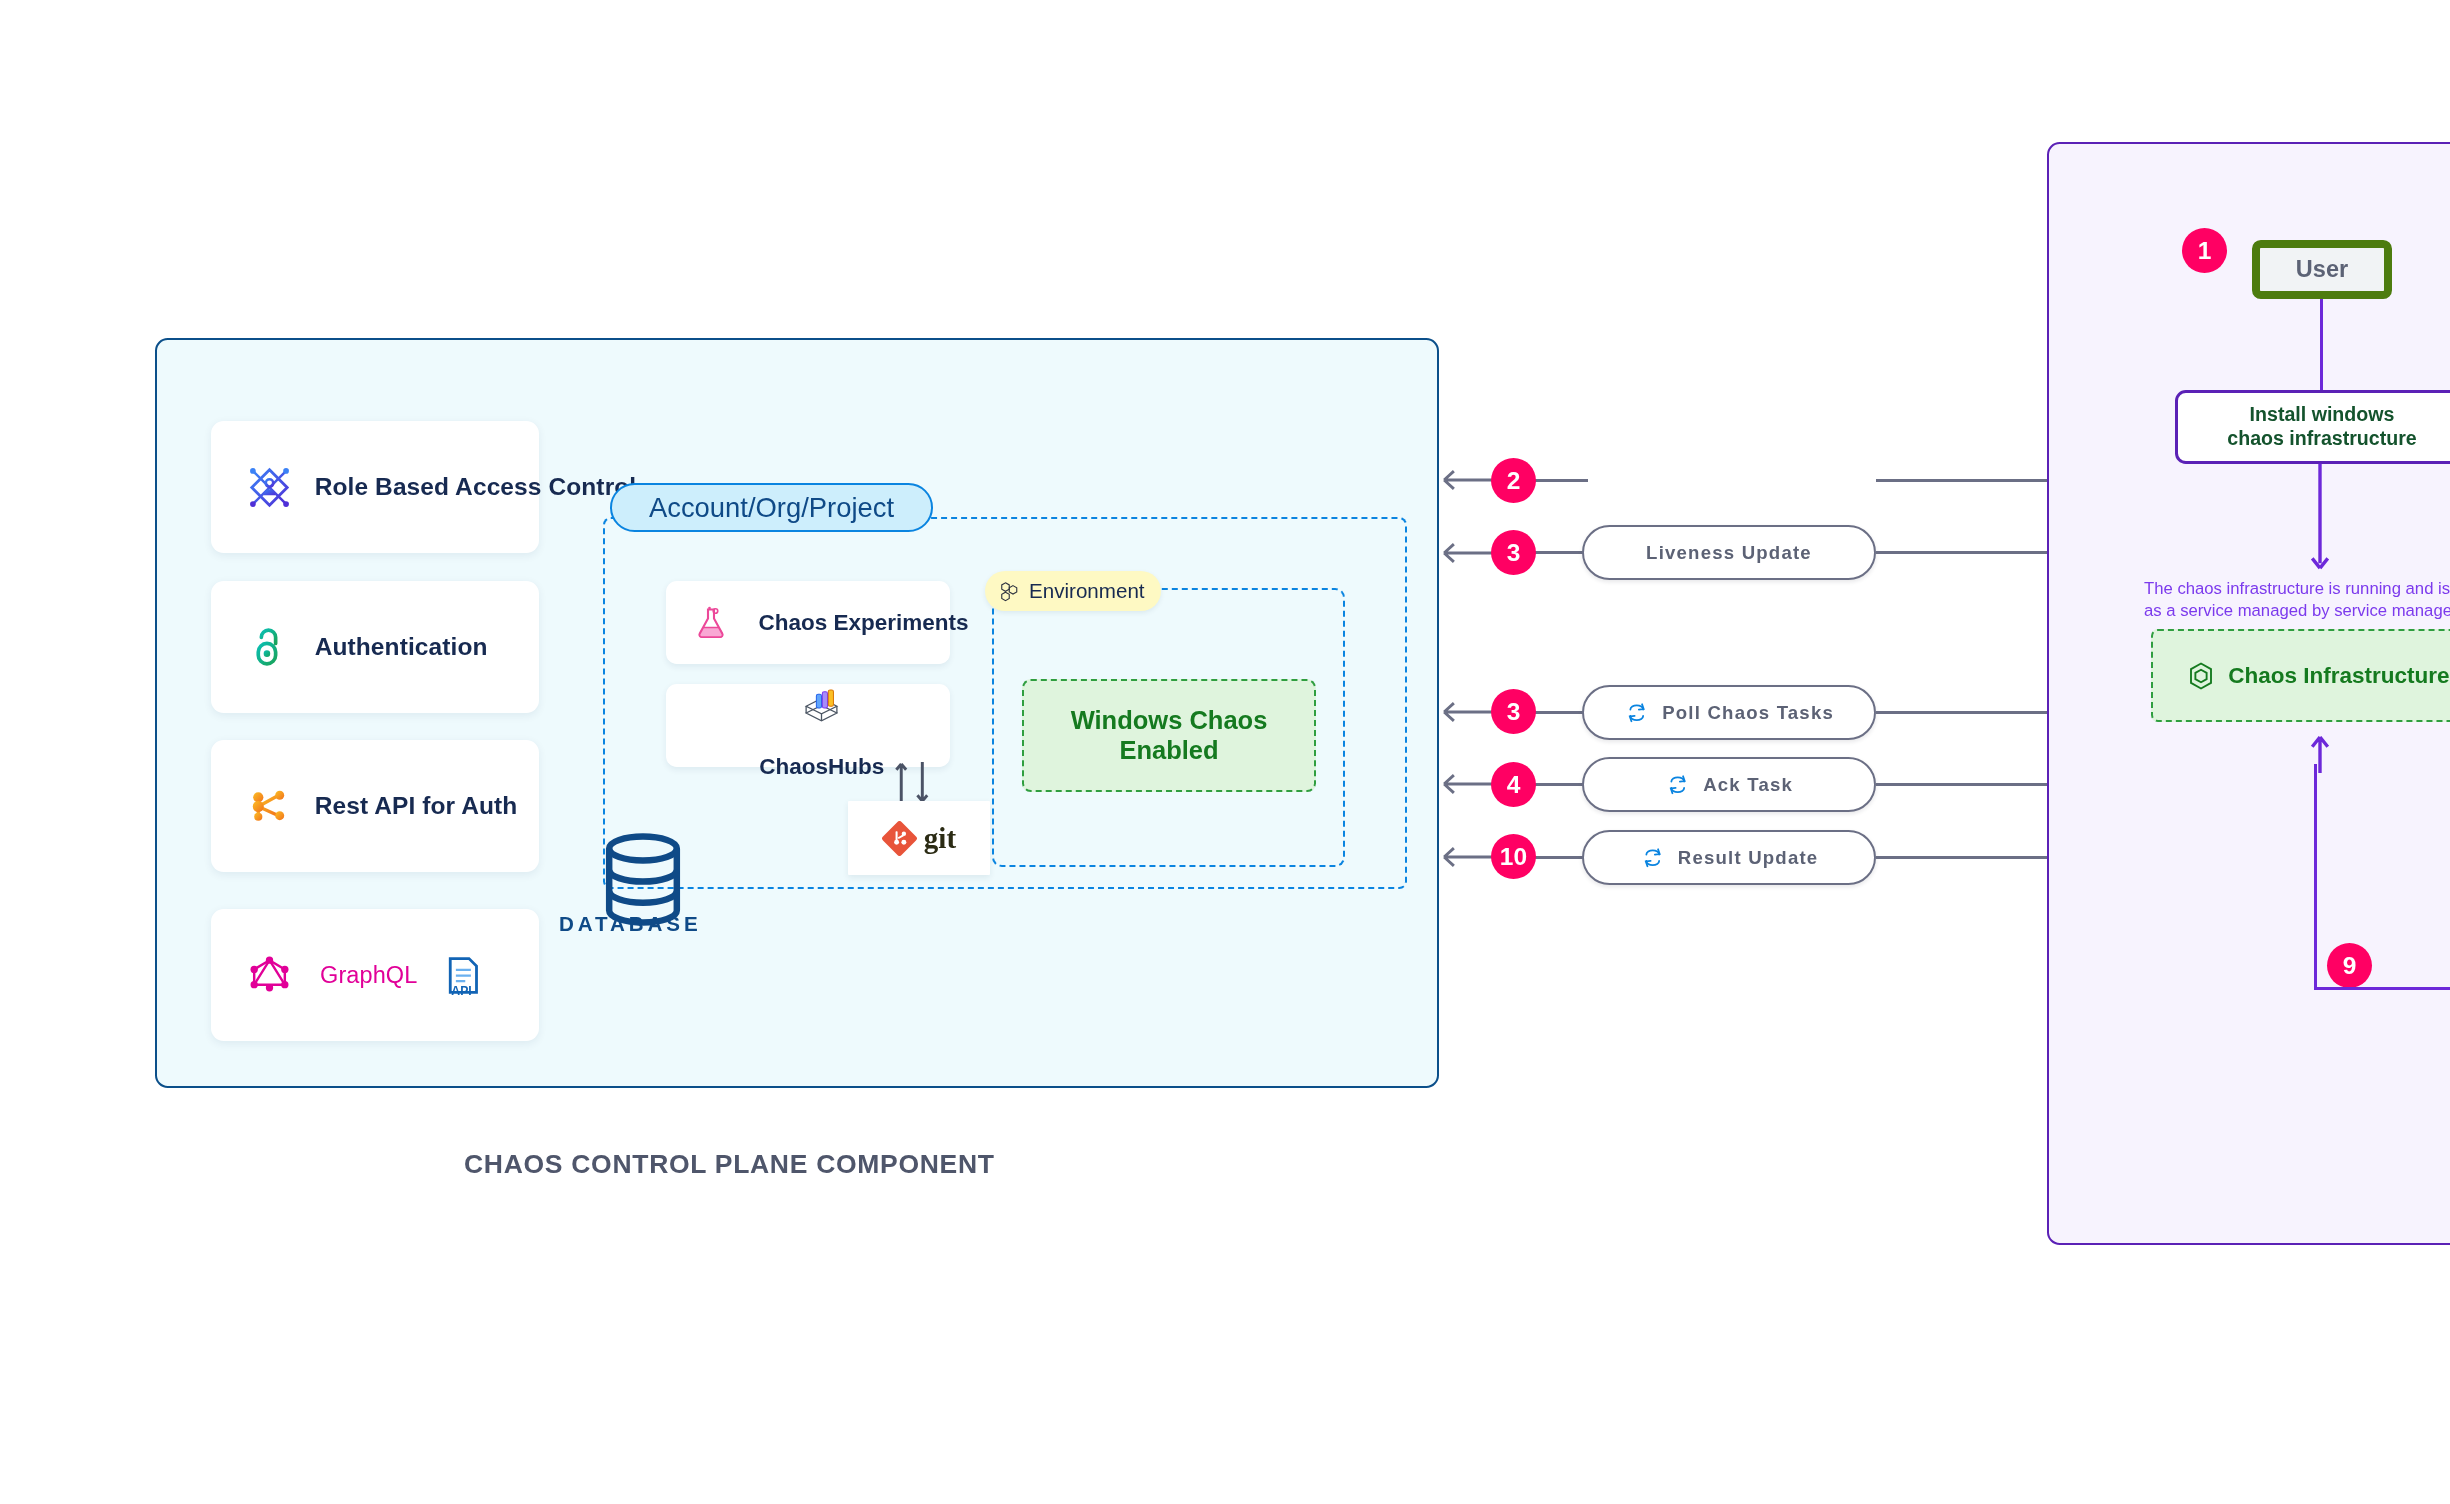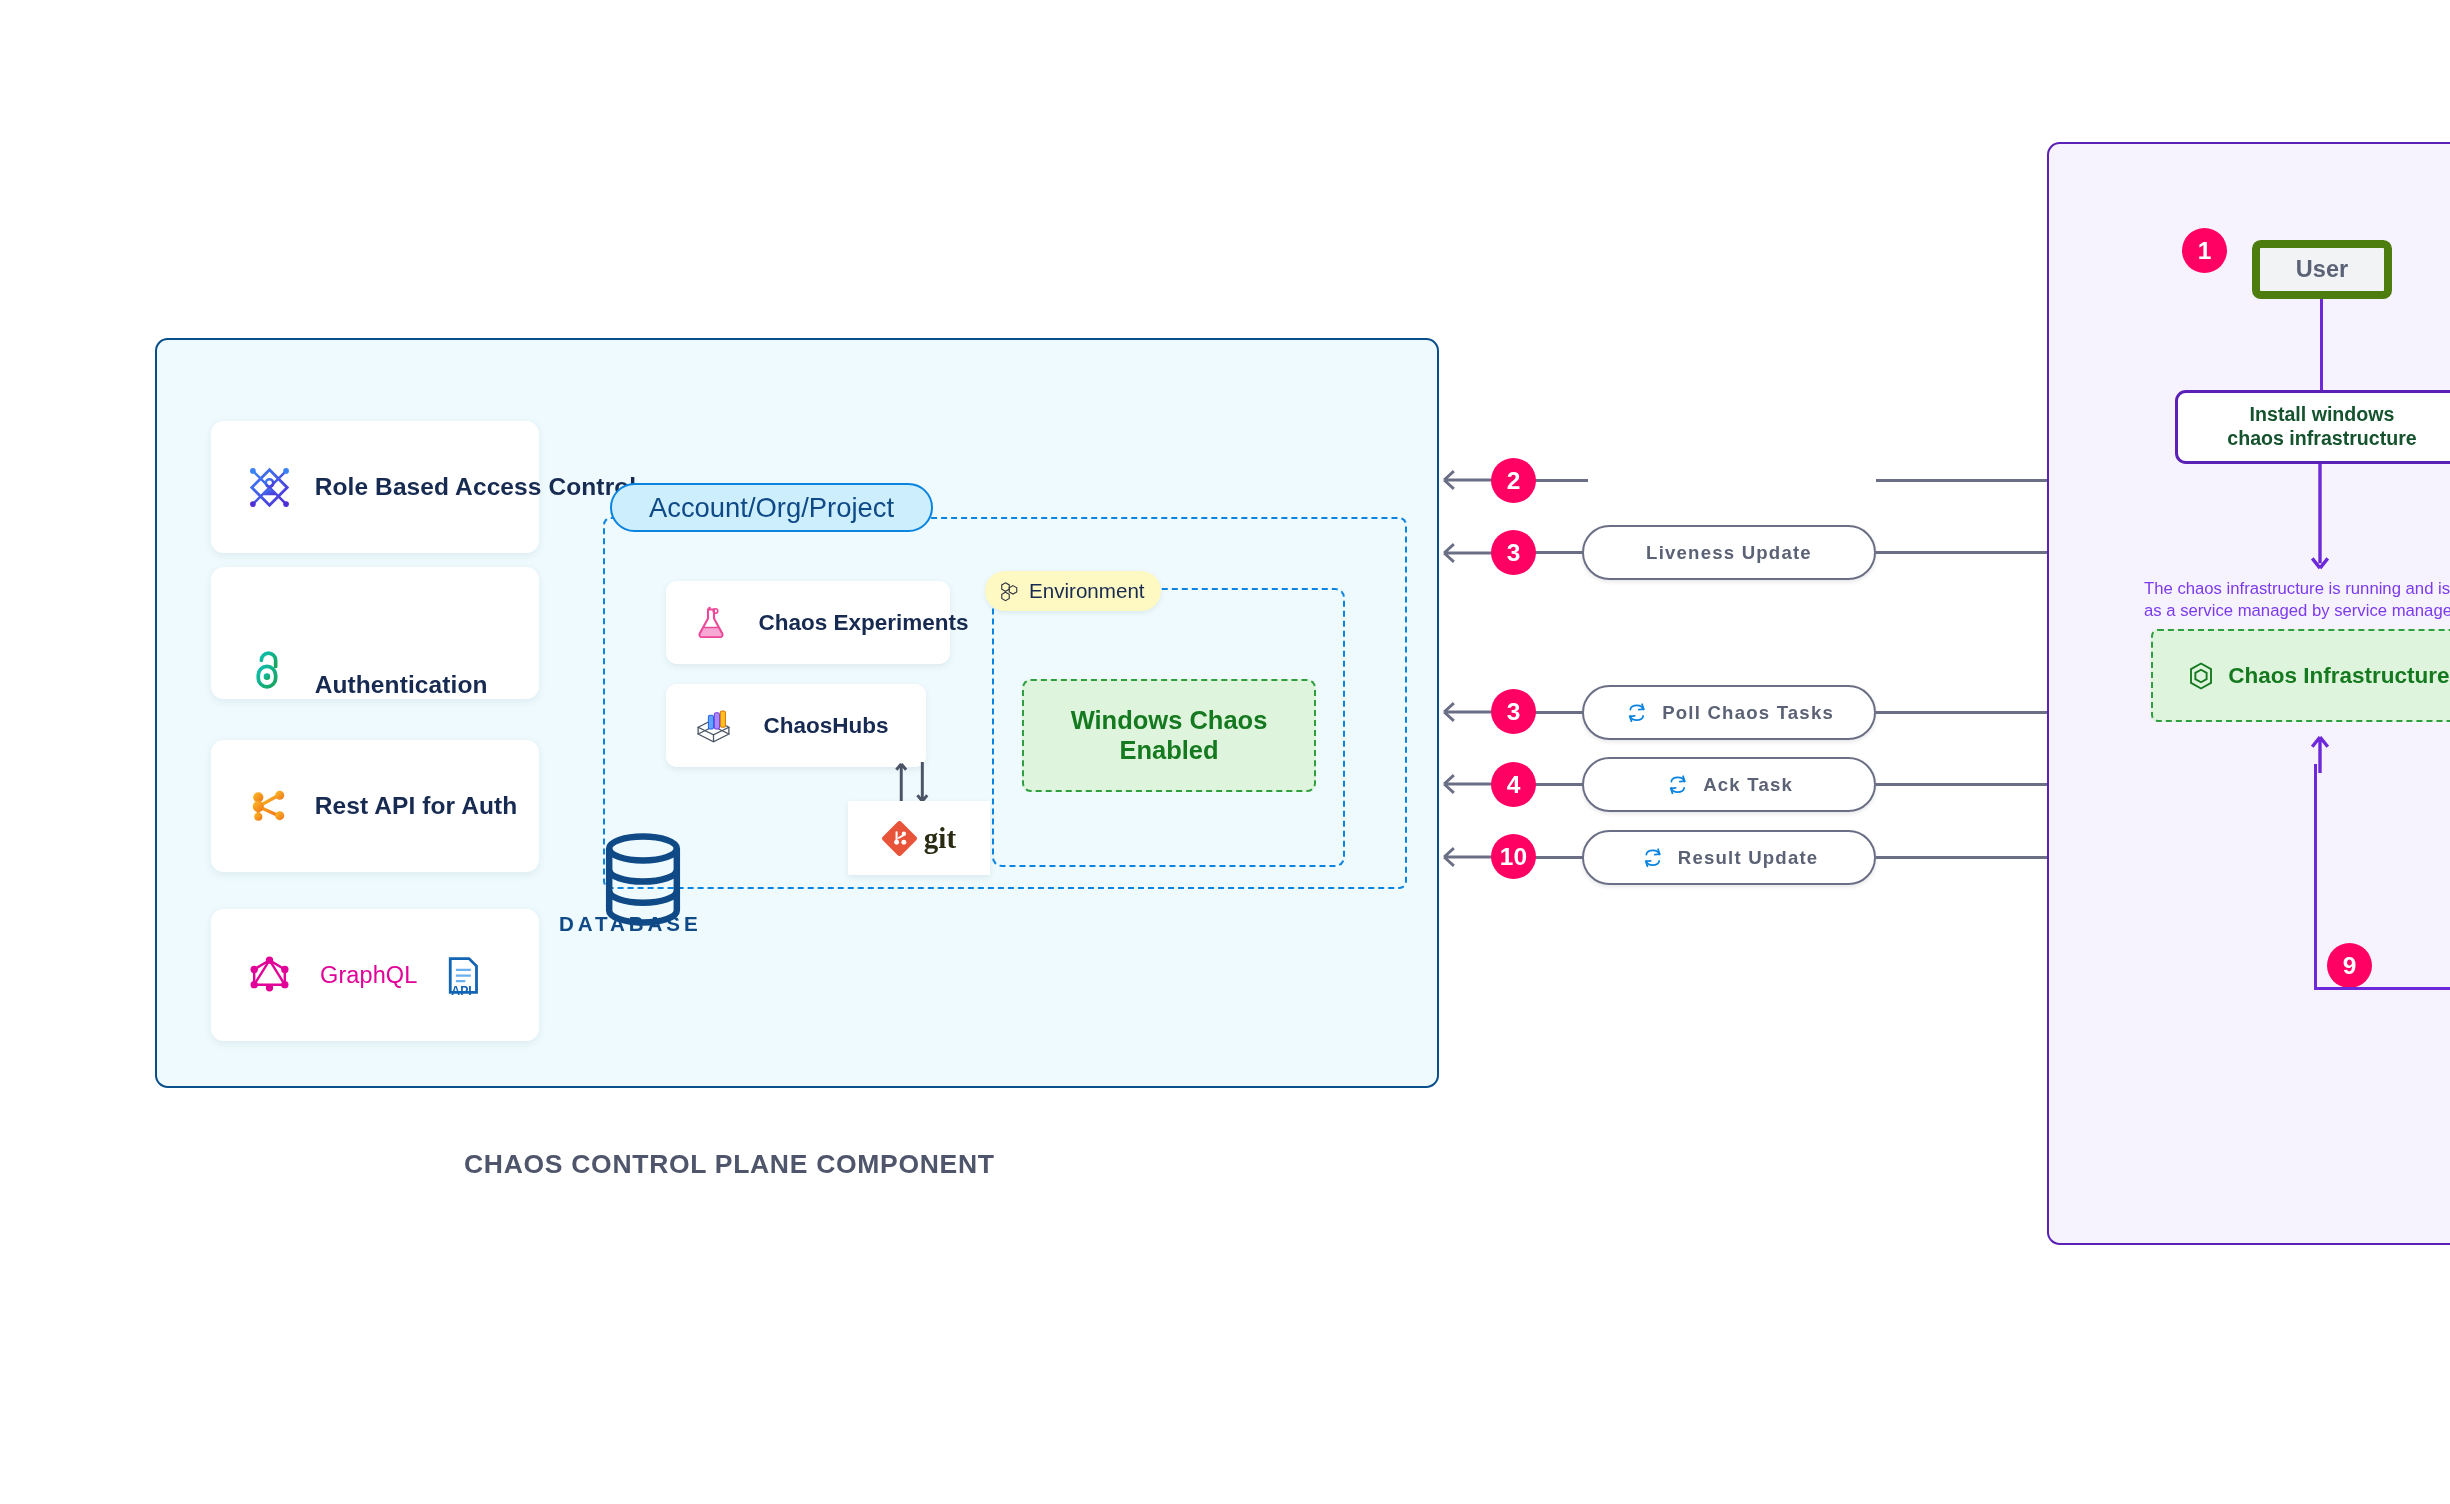--- a/index.html
+++ b/index.html
@@ -111,21 +111,21 @@
           <circle cx="39" cy="9" r="2.6" fill="#3b82f6"></circle>
         <circle cx="9" cy="39" r="2.6" fill="#4f2fd7"></circle>
           <circle cx="39" cy="39" r="2.6" fill="#4f2fd7"></circle>
         <circle cx="24" cy="20" r="3.4" fill="none" stroke="url(#g1)" stroke-width="2.3"></circle>
         <path d="M18.5 31 a5.5 5.5 0 0 1 11 0 z" fill="url(#g1)"></path>
       </svg>
     </span>
     <span class="feat-label">Role Based Access Control</span>
   </div>
 
-  <div class="abs feat-card" style="top:567px;align-items:flex-end;">
+  <div class="abs feat-card" style="top:581px;">
     <span class="feat-ico">
       <svg class="ico" width="49" height="49" viewBox="0 0 48 48">
         <defs>
             <linearGradient id="g2" x1="0" y1="0" x2="1" y2="1">
           <stop offset="0" stop-color="#0bbfb3"></stop>
               <stop offset="1" stop-color="#19a35a"></stop>
             </linearGradient>
           </defs>
         <path d="M30 20 V14 a7 7 0 0 0-14 0" fill="none" stroke="url(#g2)" stroke-width="3.6" stroke-linecap="round"></path>
         <rect x="13" y="20" width="17" height="20" rx="8.5" fill="none" stroke="url(#g2)" stroke-width="3.6"></rect>
@@ -190,21 +190,21 @@
       <svg class="ico" width="36" height="36" viewBox="0 0 48 48">
         <path d="M20 6 v12 L9 38 a3 3 0 0 0 2.6 4.5 h24.8 A3 3 0 0 0 39 38 L28 18 V6 Z" fill="none" stroke="#ec4899" stroke-width="2.8"></path>
         <path d="M14 30 h20 l5 9 a2.5 2.5 0 0 1-2.2 3.5 H11.2 A2.5 2.5 0 0 1 9 39 Z" fill="#f9a8d4" stroke="#ec4899" stroke-width="2"></path>
         <circle cx="30" cy="8" r="3" fill="none" stroke="#ec4899" stroke-width="2.2"></circle>
         <circle cx="22" cy="4" r="1.8" fill="#ec4899"></circle>
       </svg>
     </span>
     <span class="inner-label">Chaos Experiments</span>
   </div>
 
-  <div class="abs inner-card" style="left:666px;top:684px;width:260px;height:83px;">
+  <div class="abs inner-card" style="left:666px;top:684px;width:284px;height:83px;flex-direction:column;">
     <span class="feat-ico" style="flex:0 0 41px;width:41px;height:41px;">
       <svg class="ico" width="41" height="41" viewBox="0 0 48 48">
         <g stroke="#4b5563" stroke-width="1.5" fill="none">
           <path d="M6 26 L24 17 L42 26 L24 35 Z"></path>
             <path d="M6 34 L24 25 L42 34 L24 43 Z"></path>
           <path d="M6 26 v8 M42 26 v8 M24 35 v8"></path>
         </g>
         <rect x="18" y="12" width="6" height="16" rx="2" fill="#60a5fa" stroke="#2563eb" stroke-width="1.2"></rect>
         <rect x="25" y="9" width="6" height="19" rx="2" fill="#a78bfa" stroke="#7c3aed" stroke-width="1.2"></rect>
         <rect x="32" y="7" width="6" height="19" rx="2" fill="#fbbf24" stroke="#d97706" stroke-width="1.2"></rect>

